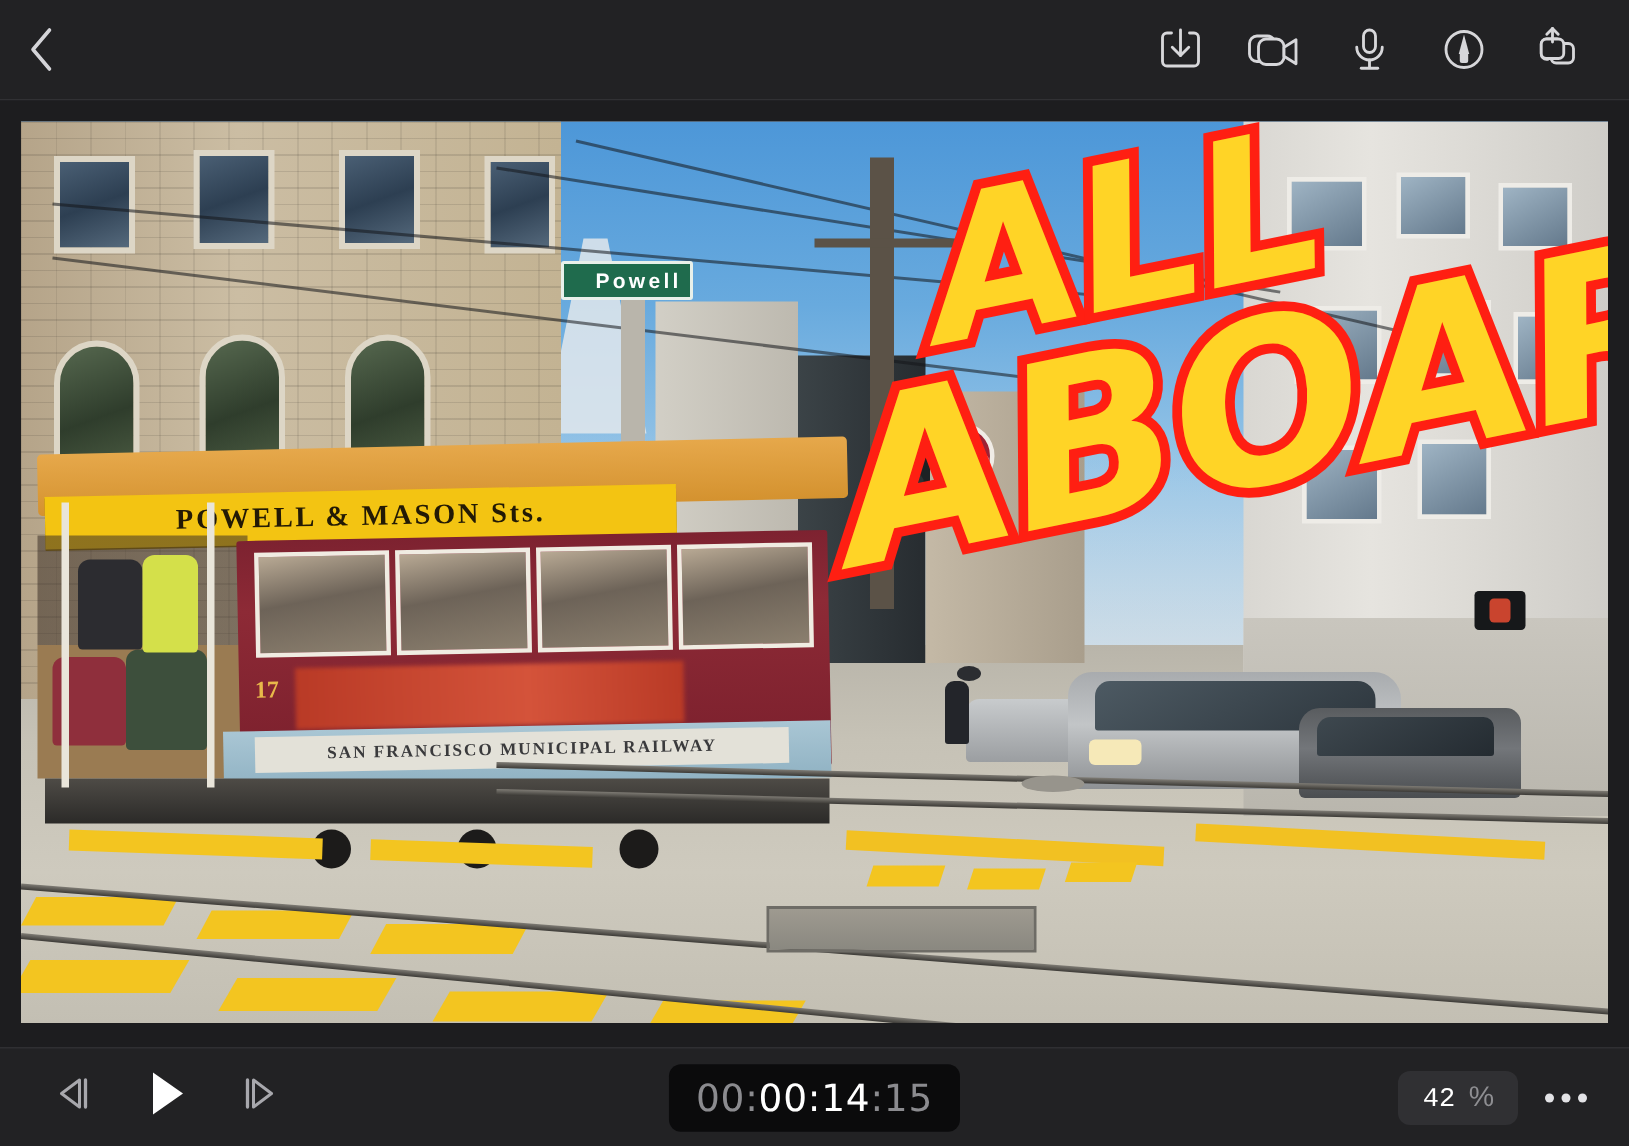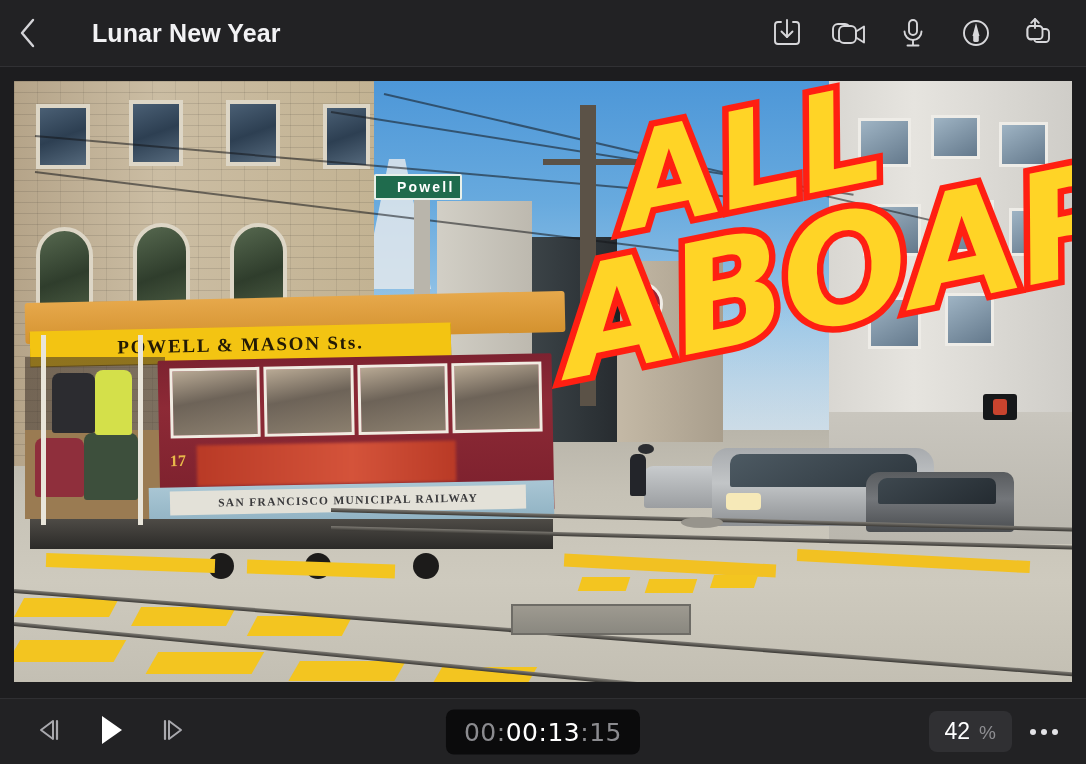--- a/index.html
+++ b/index.html
@@ -329,21 +329,21 @@
     display: flex; align-items: center;
     padding-right: 20px; gap: 10px;
   }
   #zoom-field {
     background: #303033;
     border-radius: 8px;
     padding: 7px 16px;
     display: flex; align-items: baseline; gap: 9px;
     cursor: text;
   }
-  #zoom-value { color:#fff; font-size: 23px; font-family: Liberation Sans, sans-serif; }
+  #zoom-value { color:#fff; font-size: 18px; font-family: Liberation Mono, monospace; }
   #zoom-unit { color:#8e8e92; font-size: 19px; }
   #more-button {
     width: 44px; height: 44px;
     display:flex; align-items:center; justify-content:center;
     cursor:pointer; gap:5px;
   }
   #more-button i { width:6px; height:6px; border-radius:50%; background:#e3e3e6; display:block; }
 </style>
 </head>
 <body>
@@ -353,21 +353,20 @@
   <div id="header">
 
     <div id="back-button">
       <span>
         <svg width="20" height="32" viewBox="0 0 20 32" fill="none">
           <path d="M15 3 L4 16 L15 29" stroke="#d4d4d8" stroke-width="2.4" stroke-linecap="round" stroke-linejoin="round"></path>
         </svg>
       </span>
     </div>
 
-    <div id="project-title">Lunar New Year</div>
 
     <div id="header-tools">
 
       <div class="tool-btn">
         <span>
           <svg width="34" height="34" viewBox="0 0 34 34" fill="none">
             <path d="M11 6 H8 a3 3 0 0 0 -3 3 V25 a3 3 0 0 0 3 3 H26 a3 3 0 0 0 3 -3 V9 a3 3 0 0 0 -3 -3 H23" stroke="#d7d7da" stroke-width="1.9" stroke-linecap="round"></path>
             <path d="M17 4 V21" stroke="#d7d7da" stroke-width="1.9" stroke-linecap="round"></path>
             <path d="M11.5 15.5 L17 21 L22.5 15.5" stroke="#d7d7da" stroke-width="1.9" stroke-linecap="round" stroke-linejoin="round"></path>
           </svg>
@@ -584,21 +583,21 @@
         </span>
       </div>
 
     </div>
 
     <div id="timecode">
       <span class="tc-dim">00</span>
       <span class="tc-dim">:</span>
       <span class="tc-bright">00</span>
       <span class="tc-bright">:</span>
-      <span class="tc-bright">13</span>
+      <span class="tc-bright">14</span>
       <span class="tc-dim">:</span>
       <span class="tc-dim">15</span>
     </div>
 
     <div id="right-controls">
       <div id="zoom-field">
         <span id="zoom-value">42</span>
         <span id="zoom-unit">%</span>
       </div>
       <div id="more-button">

